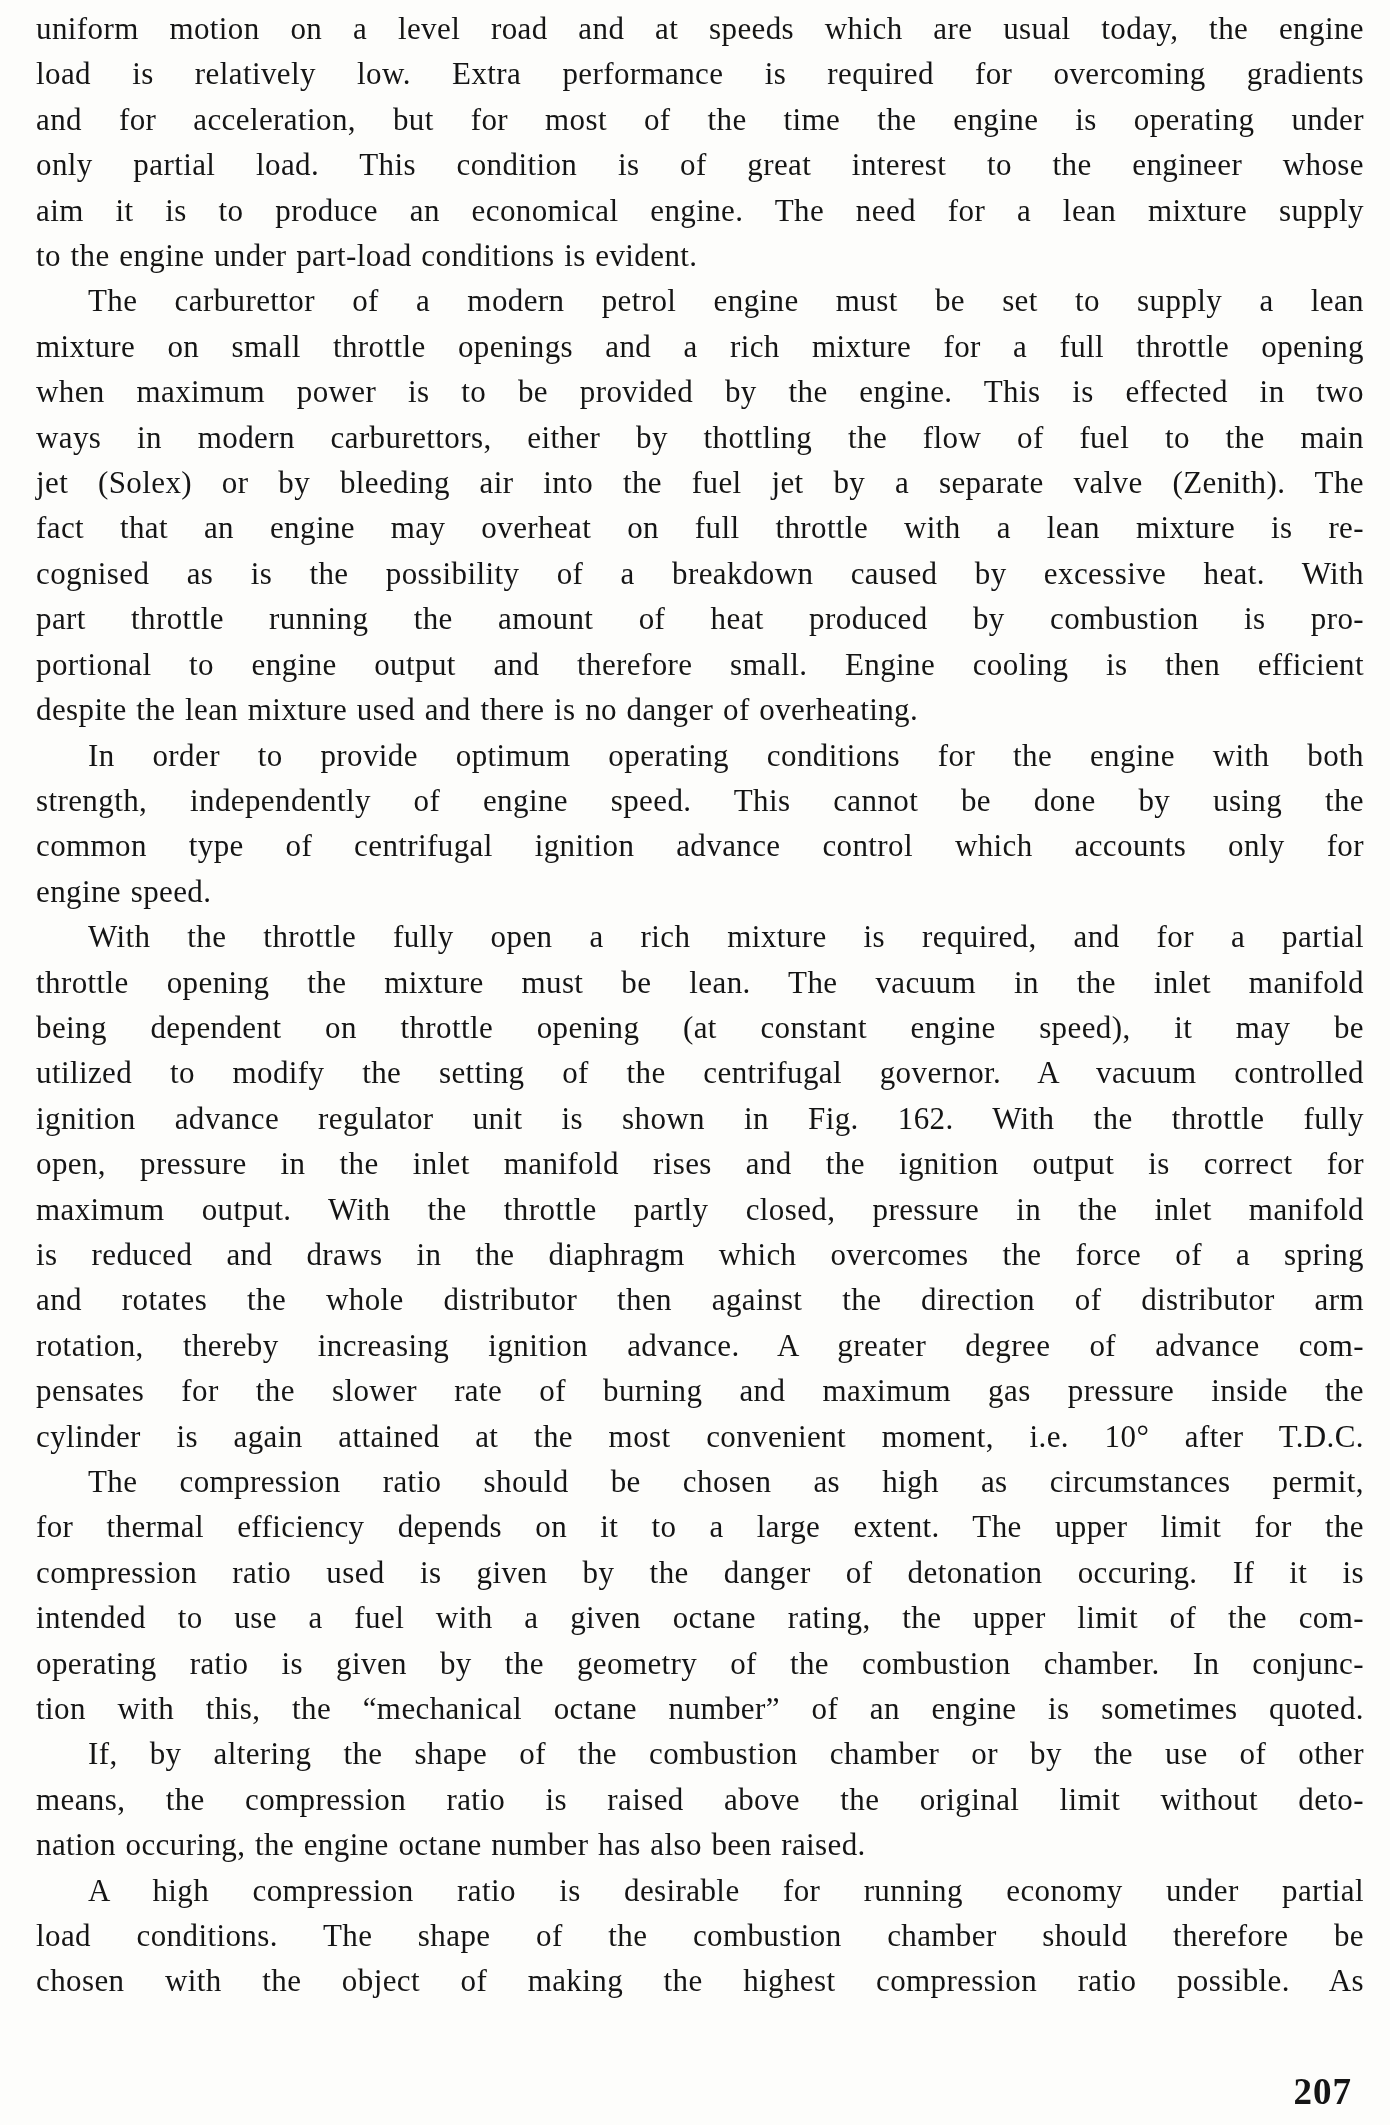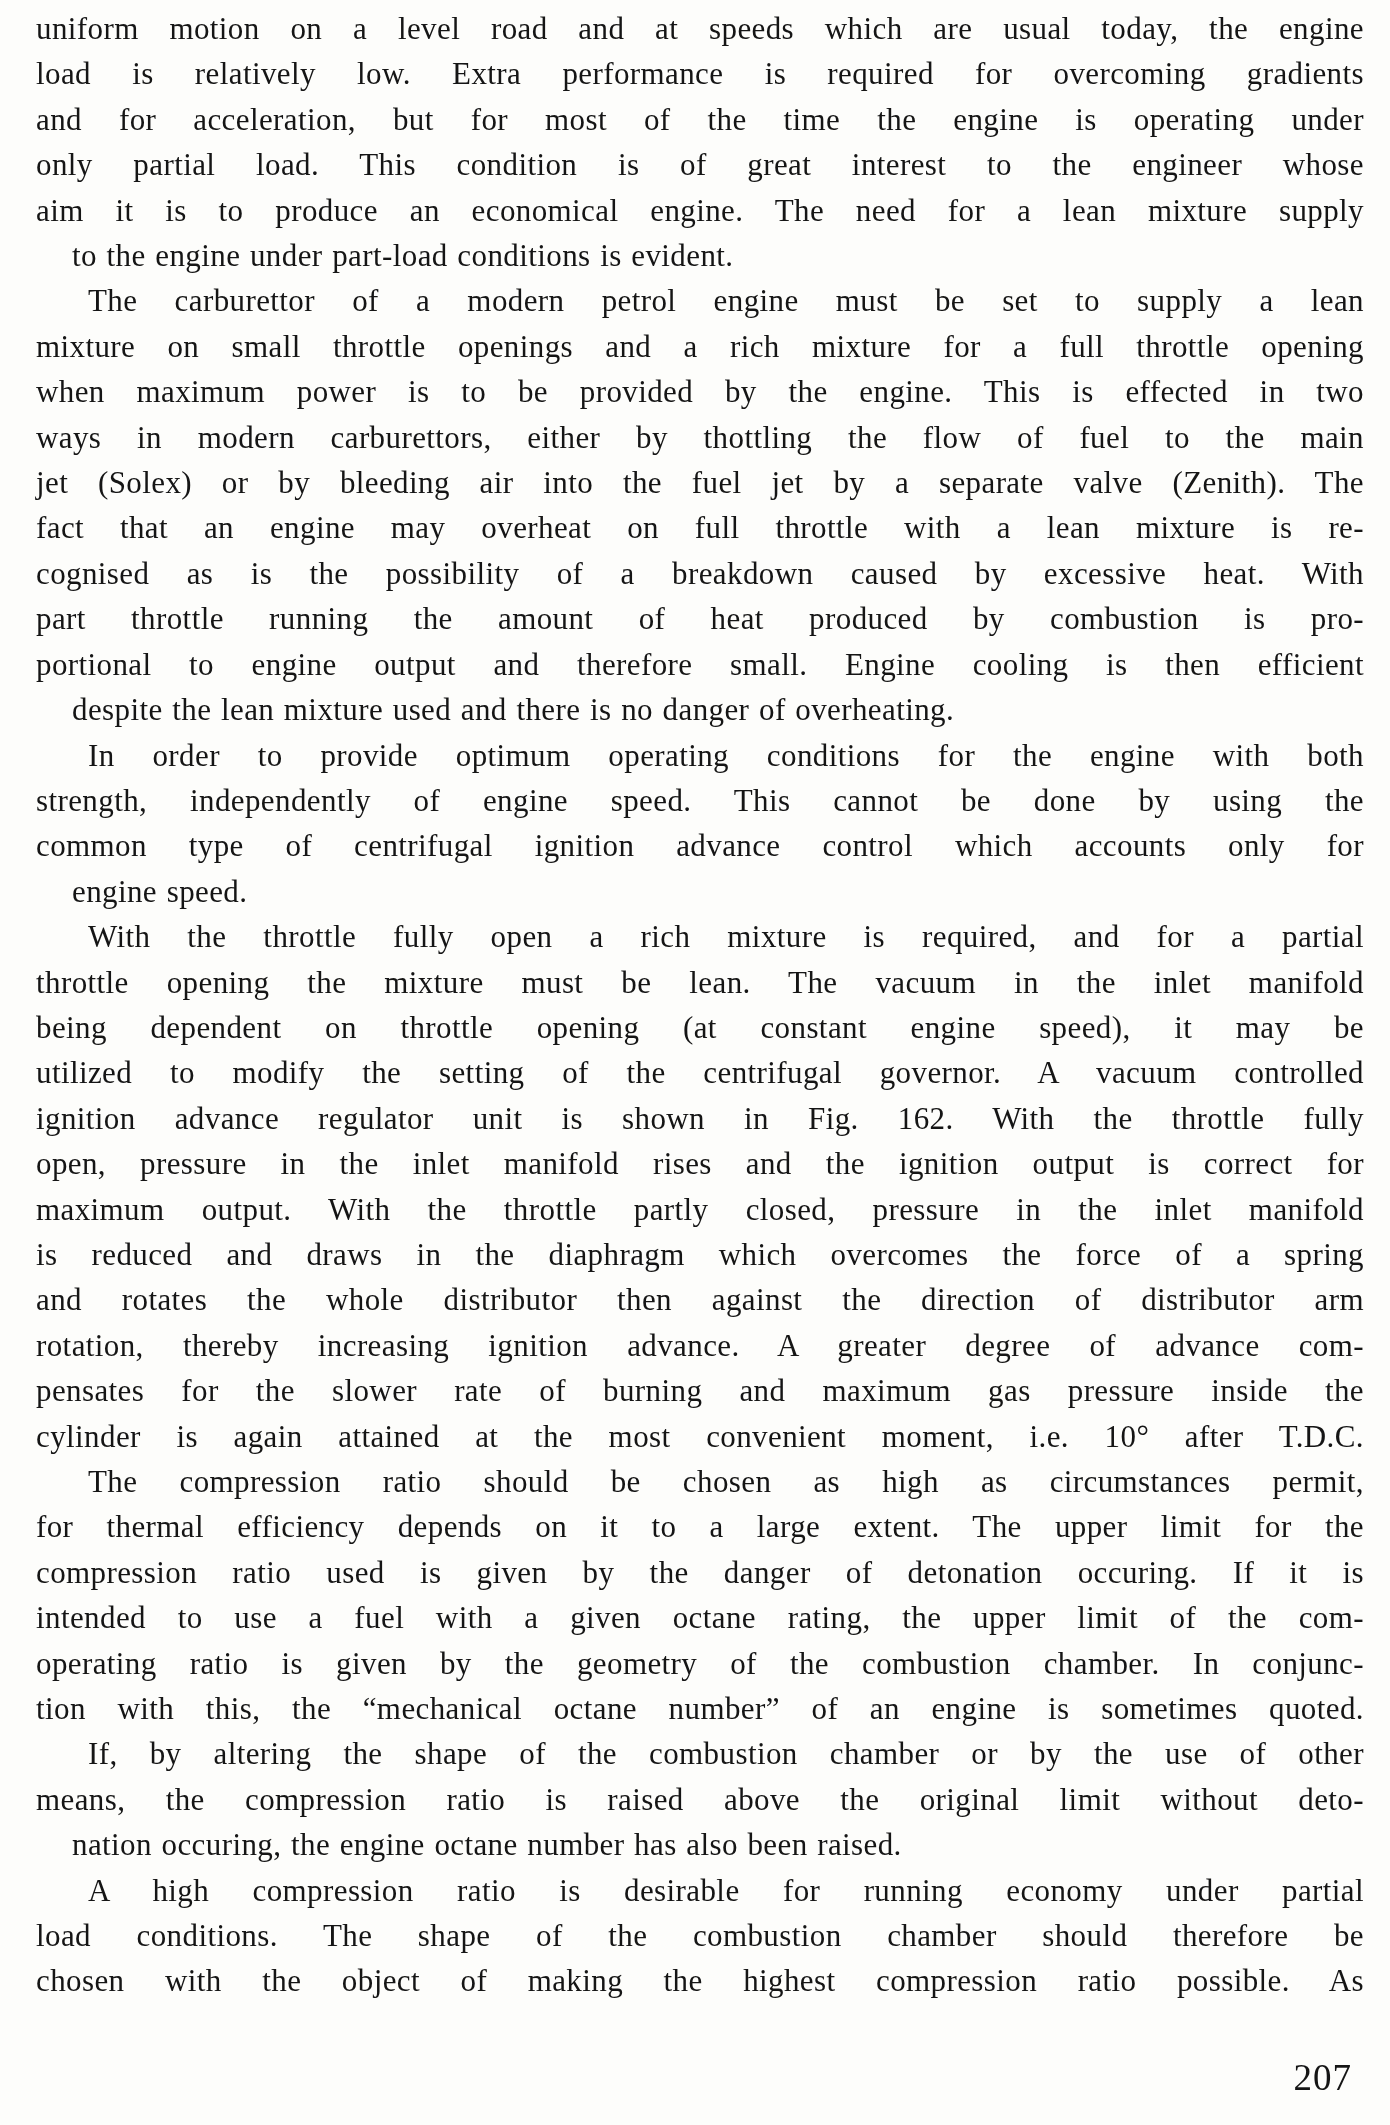--- a/index.html
+++ b/index.html
@@ -31,31 +31,30 @@
     font-size: 31px;
     line-height: 45.4px;
     letter-spacing: 0.4px;
     word-spacing: 1.5px;
     text-align: justify;
     text-align-last: justify;
     white-space: normal;
   }
   .line.nojust {
     text-align-last: left;
-    margin-left: 36px;
   }
   .paragraph.indent .line:first-child {
     text-indent: 52px;
   }
   .page-number {
     position: absolute;
     right: 38px;
-    bottom: 26px;
+    bottom: 12px;
     font-size: 37px;
-    font-weight: normal;
+    font-weight: bold;
     letter-spacing: 1px;
     margin-left: 24px;
   }
 </style>
 </head>
 <body>
 
 <div class="page">
   <div class="text-block" id="text-block">
       <div class="paragraph">

